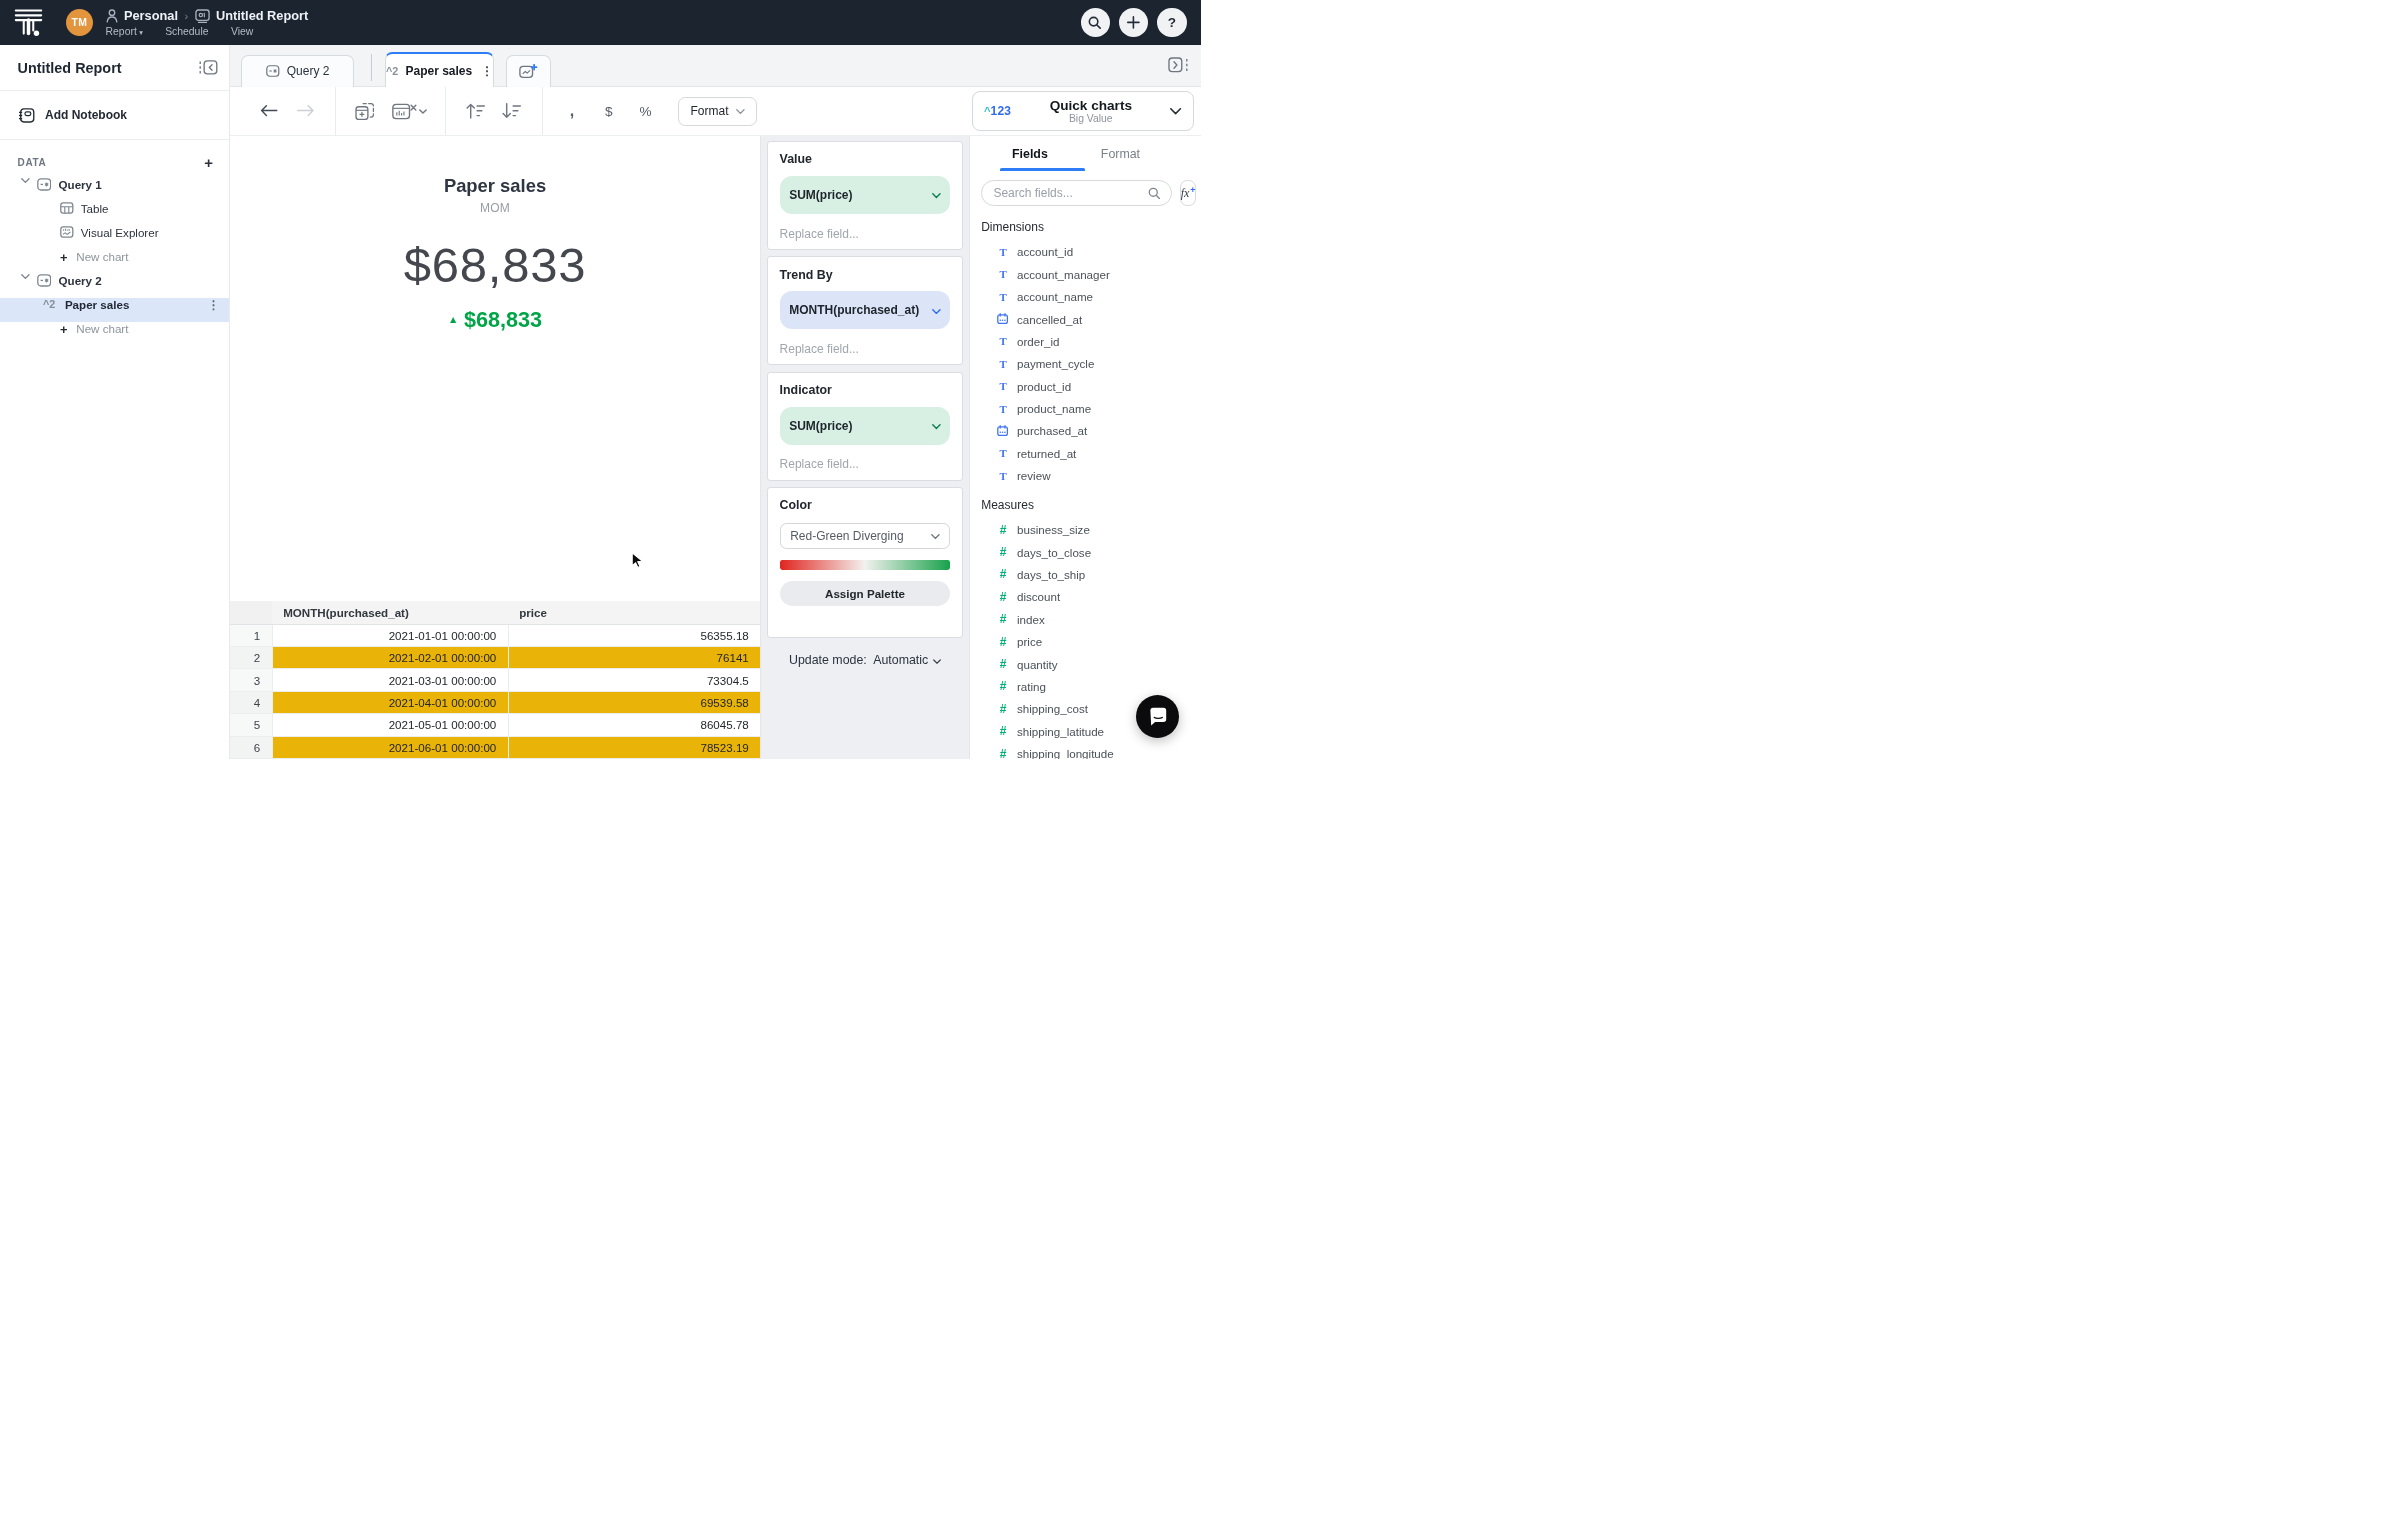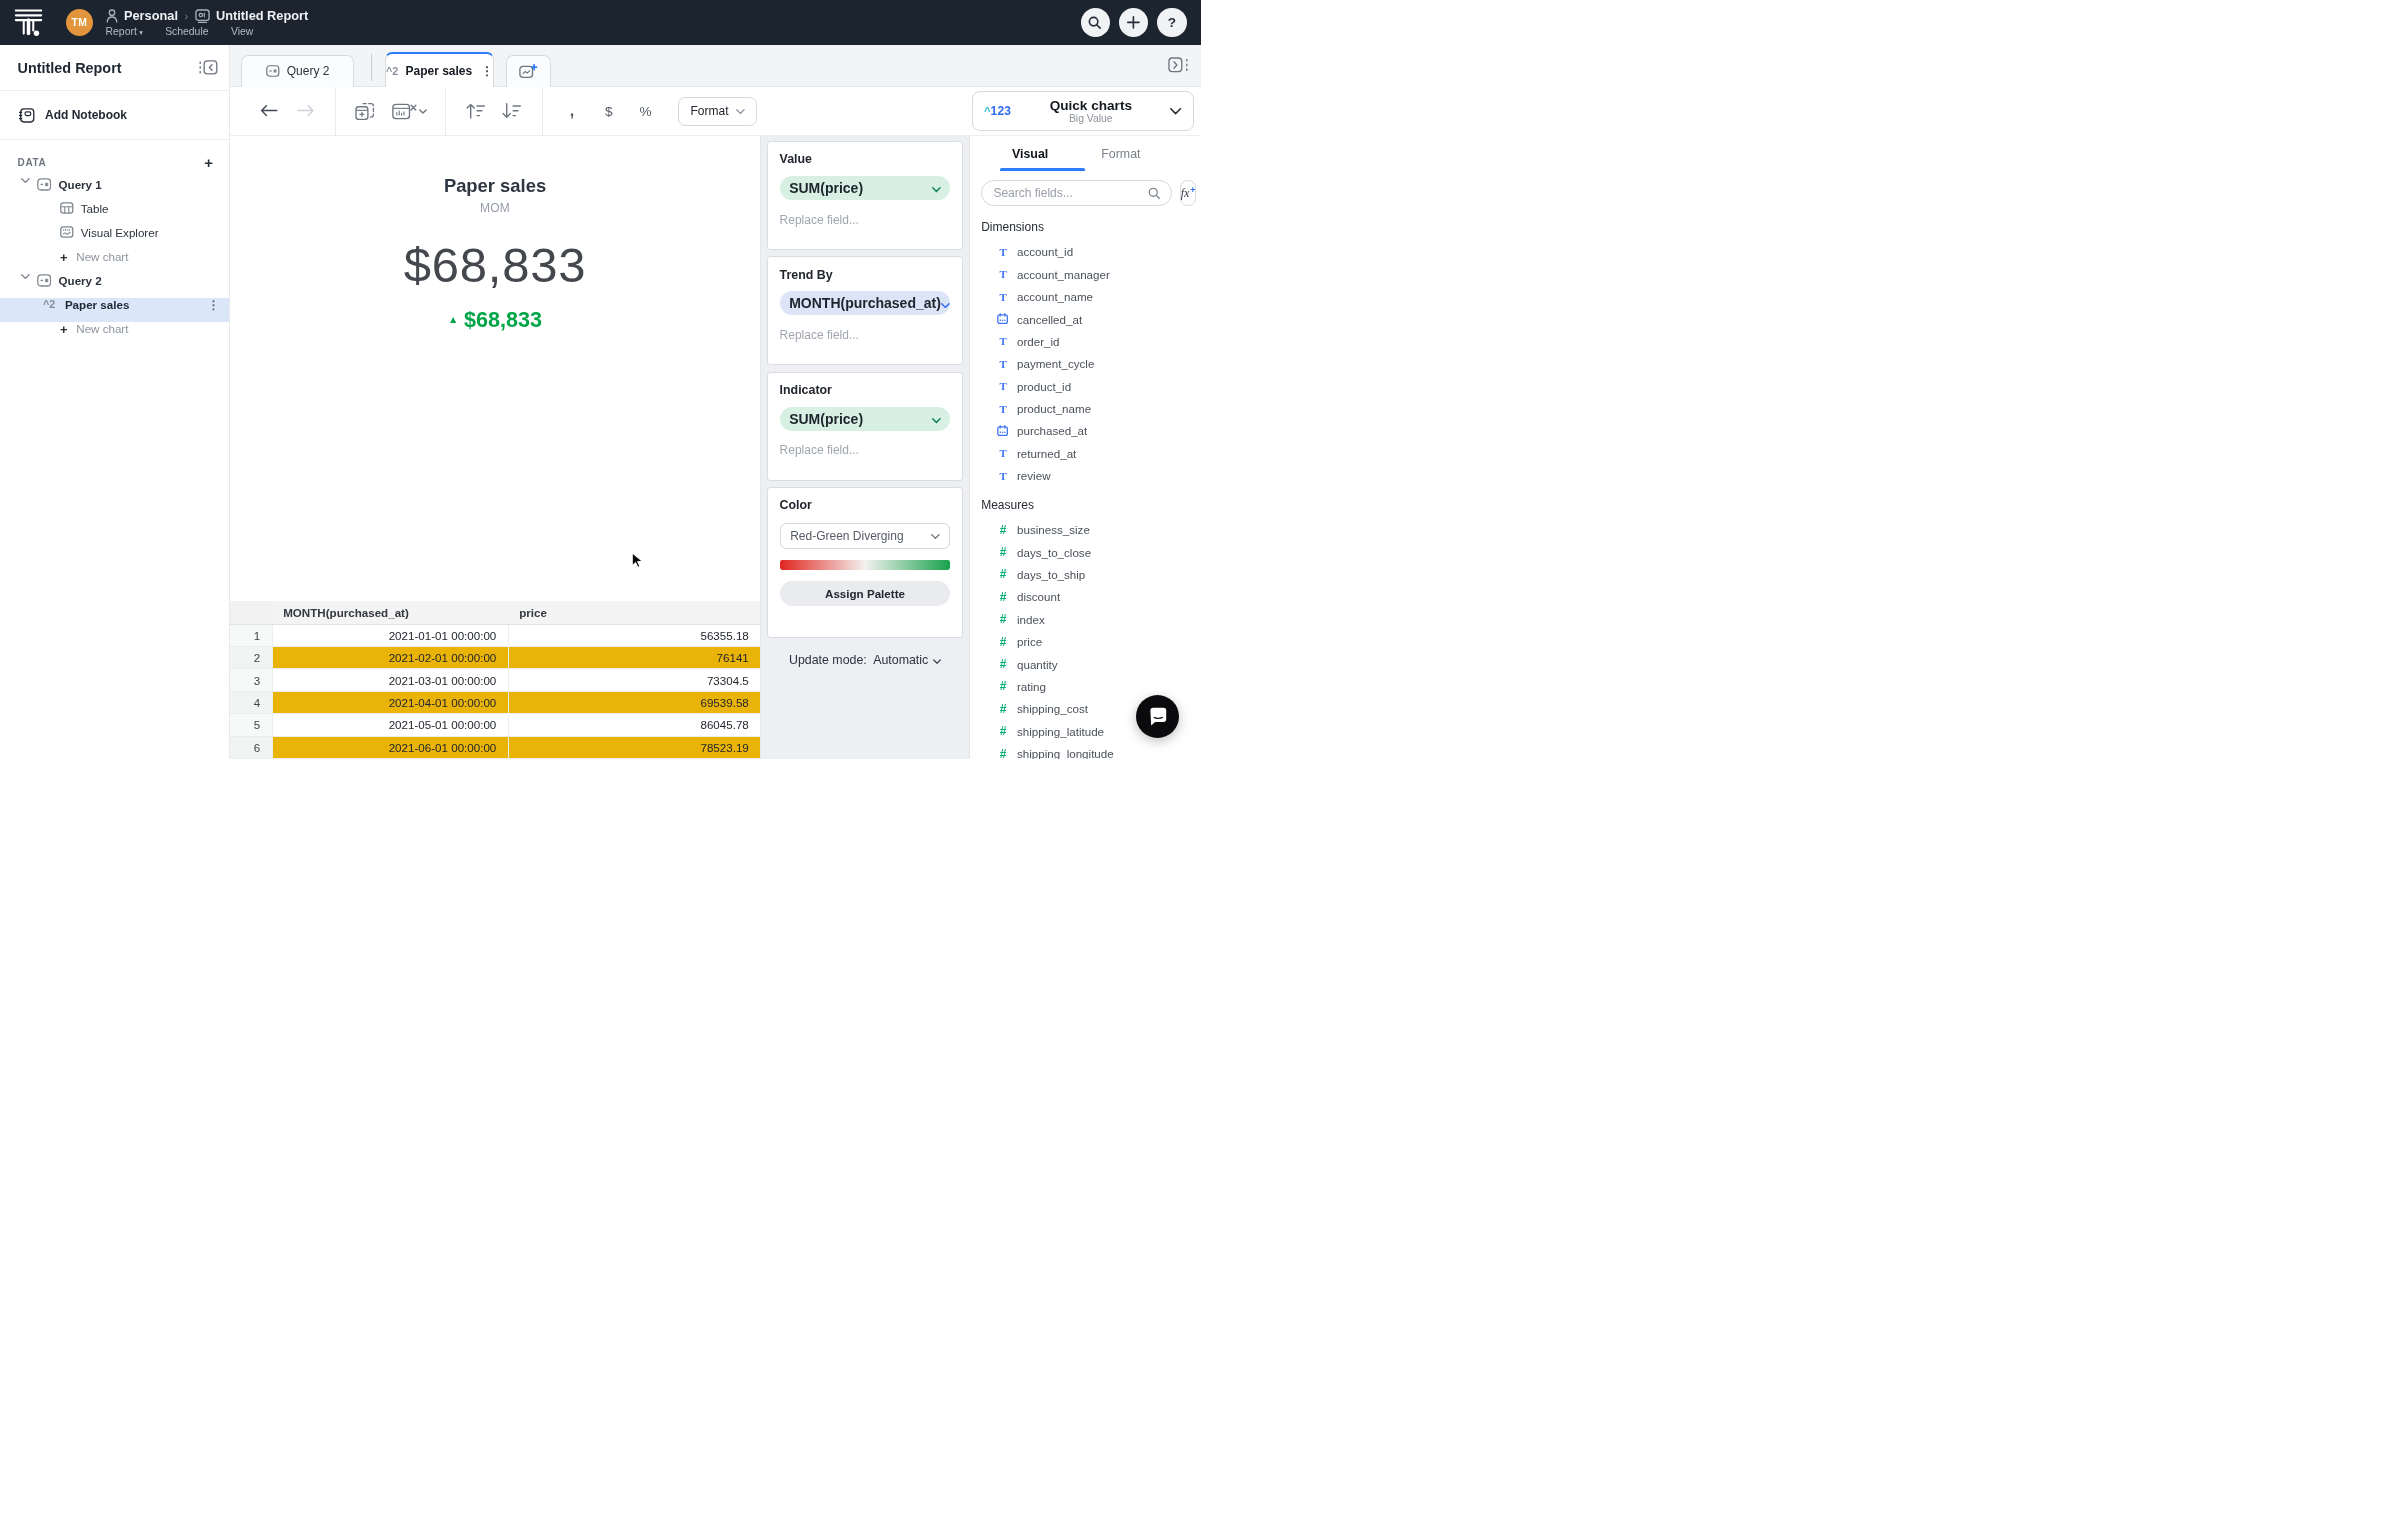--- a/index.html
+++ b/index.html
@@ -101,21 +101,21 @@
   table.data thead th.corner { background:#f1f1f2; }
   table.data td { height:22.4px; padding:0 11.2px; text-align:right; color:#23272d; border-bottom:0.8px solid #eceded; border-left:0.8px solid #eceded; }
   table.data td.num { background:#f7f8f8; color:#3f444b; border-left:none; }
   table.data tr.even td { background:#eab308; }
   table.data tr.even td.num { background:#f2f3f3; }
 
   
   .config { width:209px; flex:0 0 209px; background:#edeff2; border-left:0.8px solid #e4e6ea; padding:4.8px 6.4px 0; display:flex; flex-direction:column; gap:6.4px; overflow:hidden; }
   .card { background:#fff; border:0.8px solid #d9dce1; border-radius:3.2px; padding:10.4px 11.2px; }
   .card h4 { font-size:12.4px; font-weight:700; color:#22262e; }
-  .pill { margin-top:9.6px; height:24px; border-radius:12px; display:flex; align-items:center; justify-content:space-between; padding:0 9.6px; font-size:14px; font-weight:700; color:#1e242c; }
+  .pill { margin-top:9.6px; height:38px; border-radius:12px; display:flex; align-items:center; justify-content:space-between; padding:0 9.6px; font-size:12px; font-weight:700; color:#1e242c; }
   .pill.green { background:#d7f0e3; } .pill.green .chev { color:#0c7d52; }
   .pill.blue { background:#dce5f8; } .pill.blue .chev { color:#2f6bf0; }
   .replace { margin-top:12.8px; font-size:12px; color:#a0a6ae; }
   .card.h136 { height:109px; } .card.h172 { height:151px; } .card.h110 { height:88px; }
   .select { margin-top:10.4px; height:26px; border:0.8px solid #d3d6db; border-radius:6.4px; display:flex; align-items:center; justify-content:space-between; padding:0 9.6px; font-size:12px; color:#565c66; background:#fff; }
   .select .chev { color:#6a7179; }
   .grad { margin-top:11.2px; height:9.6px; border-radius:2.4px; }
   .assign { margin-top:11.2px; height:25.5px; border-radius:12.8px; background:#e9ebee; border:none; width:100%; font-size:11.6px; font-weight:700; color:#23282f; font-family:inherit; }
   .update-row { height:32px; display:flex; align-items:center; justify-content:center; gap:6.4px; font-size:12.4px; color:#2b3340; }
   .update-row .val { display:flex; align-items:center; gap:4.8px; }
@@ -513,21 +513,21 @@
               <span>Automatic</span>
               <span class="chev"><svg width="8" height="5.6" viewBox="0 0 11 7">
                     <path d="M1 1l4.5 4.5L10 1" fill="none" stroke="#3a414c" stroke-width="1.6" stroke-linecap="round"></path>
                   </svg></span>
             </span>
           </div>
         </div>
 
         <div class="fields">
           <div class="fp-tabs">
-            <span class="fp-tab active">Visual</span>
+            <span class="fp-tab active">Fields</span>
             <span class="fp-tab">Format</span>
             <span class="fp-underline" style="background: rgb(46, 124, 246);"></span>
           </div>
           <div class="fp-divider"></div>
           <div class="fp-search-row">
             <div class="fp-search">
               <input placeholder="Search fields..." style="">
               <span class="mag">
                   <svg width="12.8" height="12.8" viewBox="0 0 17 17">
                     <circle cx="7" cy="7" r="5.3" fill="none" stroke="#7d848e" stroke-width="1.7"></circle>

